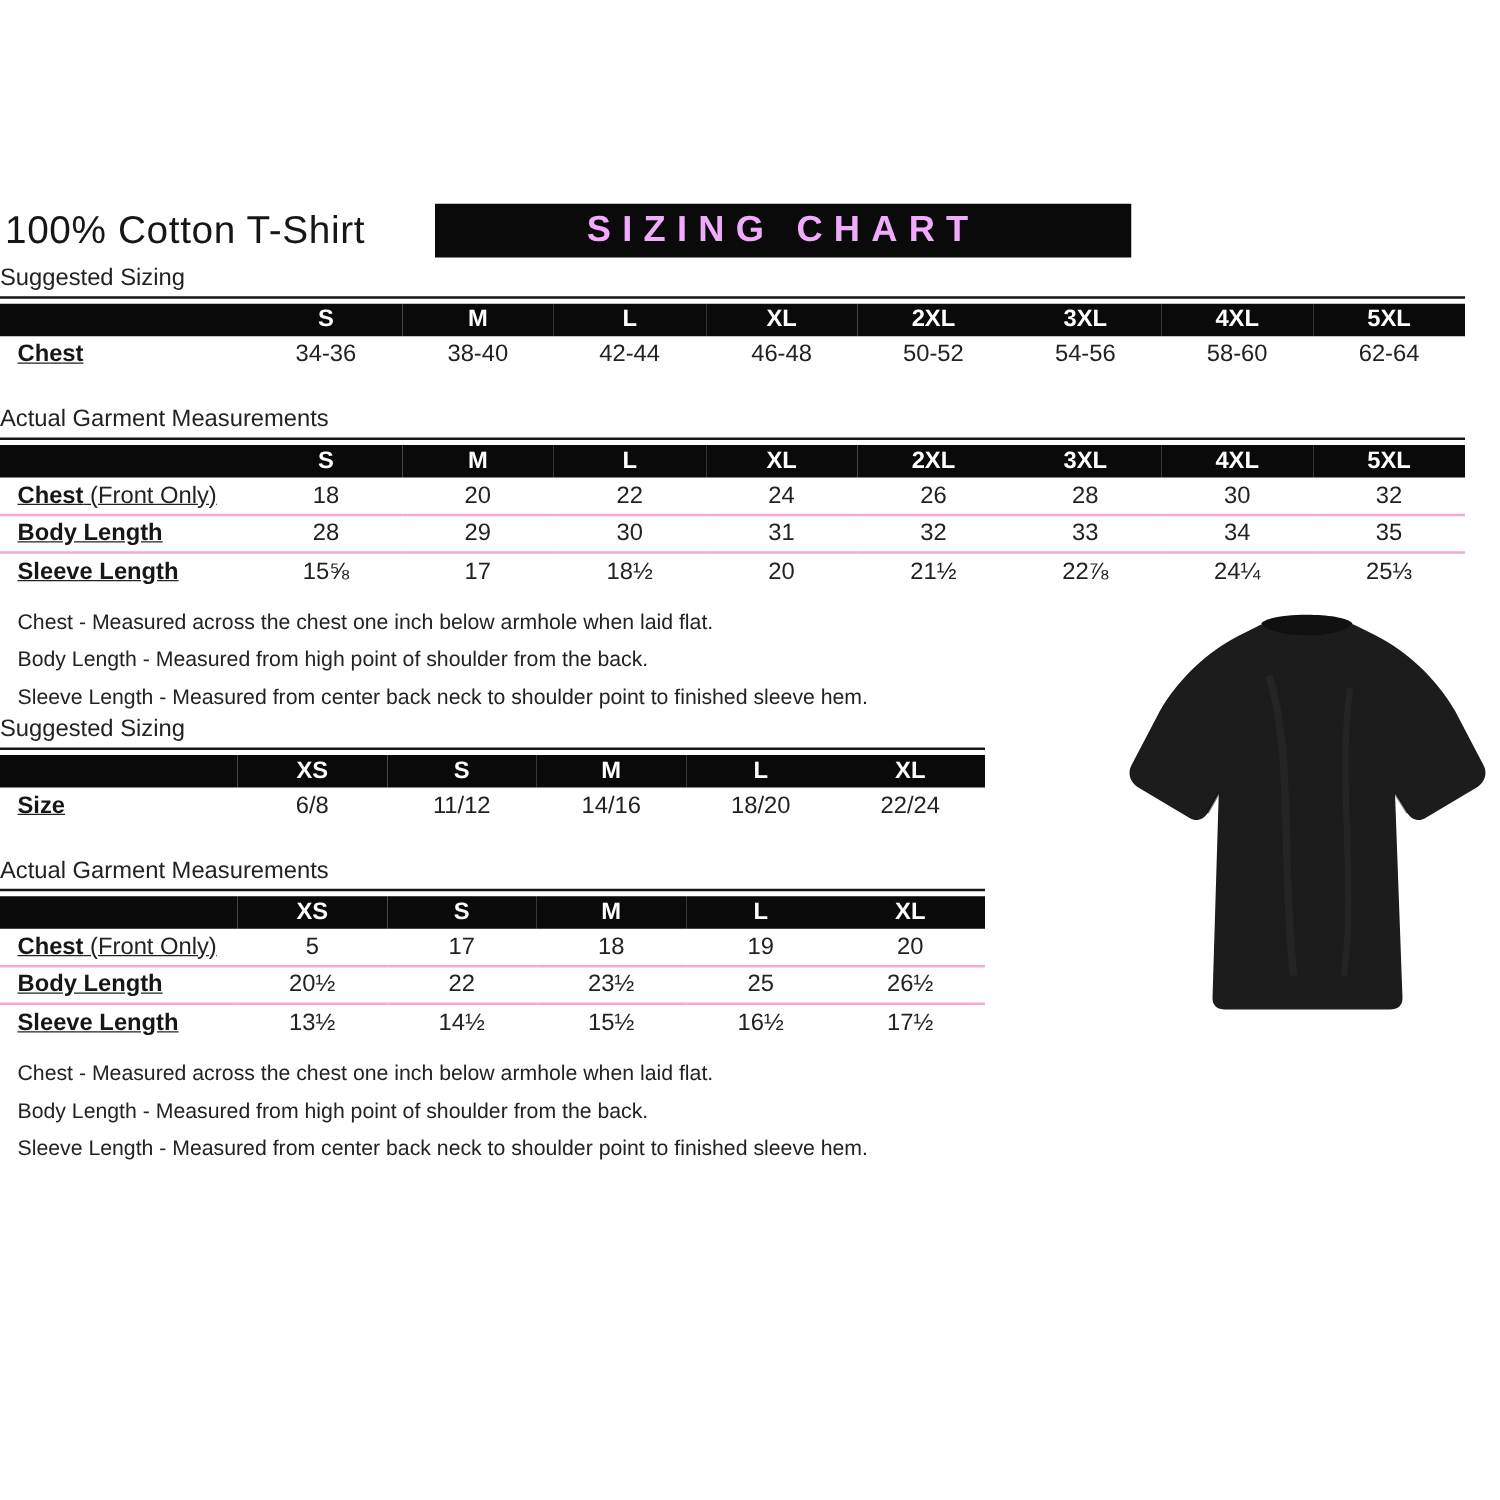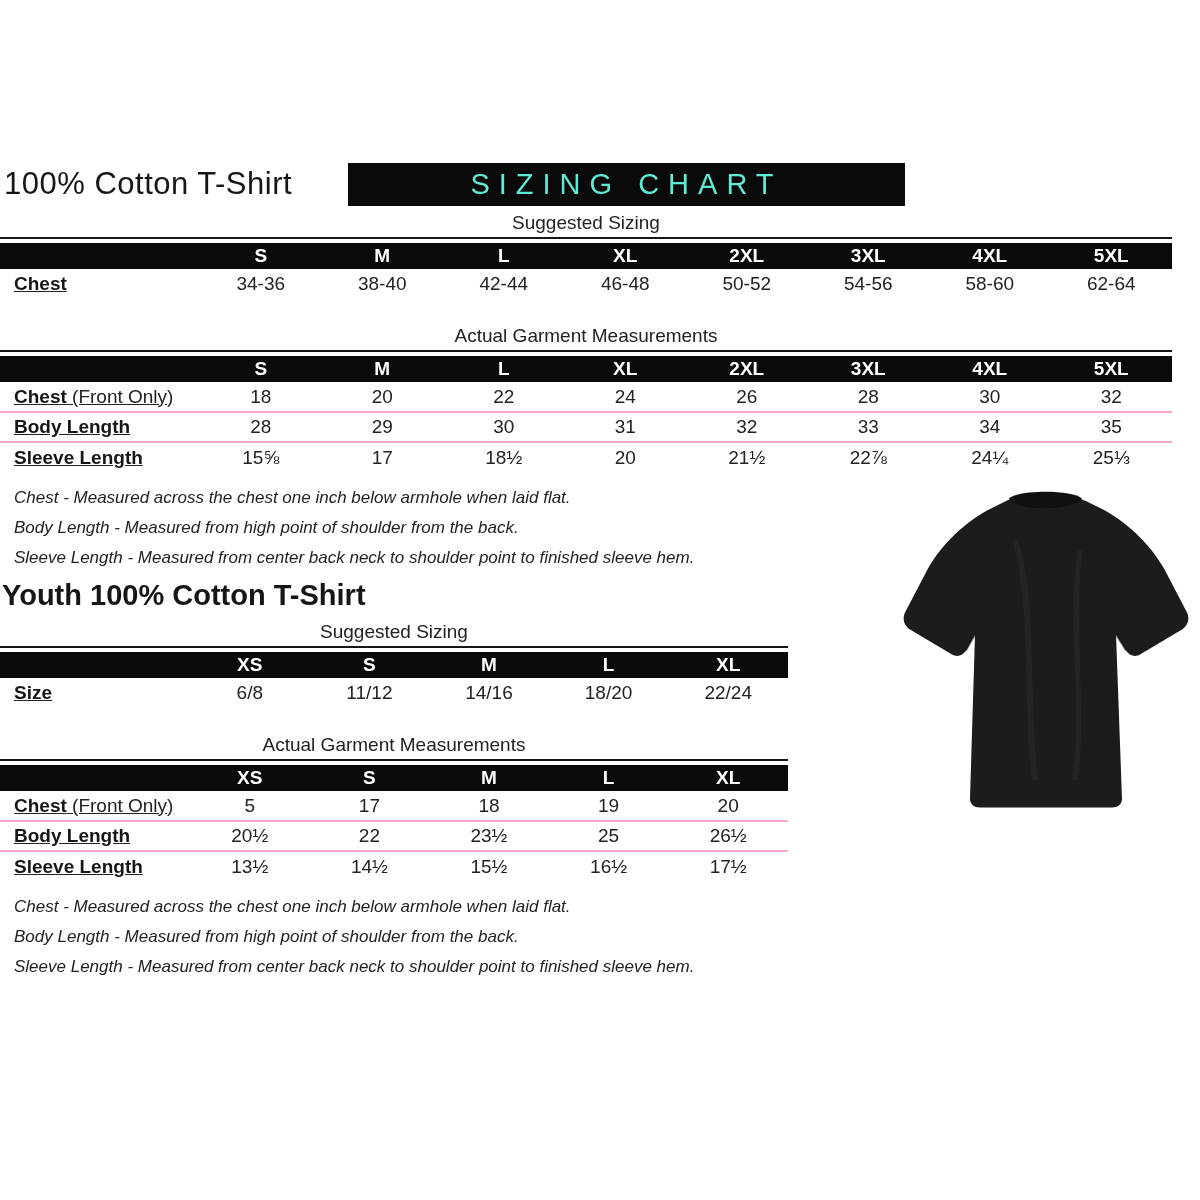--- a/index.html
+++ b/index.html
@@ -13,26 +13,26 @@
   }
   .content { position:absolute; top:163px; left:0; width:1184px; }
 
   
   .header-row { display:flex; align-items:flex-start; }
   .page-title { width:348px; font-size:31px; font-weight:400; letter-spacing:0.5px; padding-left:4px; padding-top:3px; color:#161616; }
   .banner {
     width:557px; height:43px; background:#0a0a0a;
     display:flex; align-items:center; justify-content:center;
   }
-  .banner span { color:#5eead4; font-size:29px; font-weight:400; letter-spacing:9px; }
+  .banner span { color:#f0abfc; font-size:29px; font-weight:700; letter-spacing:9px; }
 
   
   .section-label {
     font-size:19px; font-weight:400; color:#222;
-    padding-bottom:3px; border-bottom:2px solid #161616;text-align:center;
+    padding-bottom:3px; border-bottom:2px solid #161616;
   }
   .w-adult { width:1172px; }
   .w-youth { width:788px; }
   .mt-a { margin-top:6px; }
   .mt-b { margin-top:26px; }
 
   
   table.sz { border-collapse:collapse; table-layout:fixed; margin-top:4px; }
   table.sz.w-adult { width:1172px; }
   table.sz.w-youth { width:788px; }
@@ -45,21 +45,21 @@
     vertical-align:middle;
   }
   table.sz tbody td.row-label { text-align:left; padding-left:14px;text-decoration:underline; }
   table.sz tbody td.row-label b { font-weight:700; color:#161616; }
   table.sz tbody tr + tr td { border-top:2px solid #f9a8d4; }
   col.col-label-adult { width:200px; }
   col.col-label-youth { width:190px; }
 
   
   .notes { margin-top:11px; padding-left:14px; }
-  .notes p { font-size:17px; line-height:30px; color:#222;font-style:italic; }
+  .notes p { font-size:17px; line-height:30px; color:#222; }
 
   .youth-title { font-size:29px; font-weight:700; color:#161616; margin-top:6px; padding-left:2px; }
   .youth-title-gap { margin-bottom:9px; }
 
   
   .tshirt-wrap { position:absolute; left:895px; top:478px; width:300px; height:335px; }
 </style>
 </head>
 <body>
 
@@ -175,21 +175,20 @@
         </tr>
       </tbody>
     </table>
 
   <div class="notes">
       <p>Chest - Measured across the chest one inch below armhole when laid flat.</p>
       <p>Body Length - Measured from high point of shoulder from the back.</p>
       <p>Sleeve Length - Measured from center back neck to shoulder point to finished sleeve hem.</p>
     </div>
 
-  <h2 class="youth-title youth-title-gap">Youth 100% Cotton T-Shirt</h2>
 
   <div class="section-label w-youth">Suggested Sizing</div>
   <table class="sz w-youth">
       <colgroup>
         <col class="col-label-youth">
         <col>
         <col>
         <col>
         <col>
         <col>

